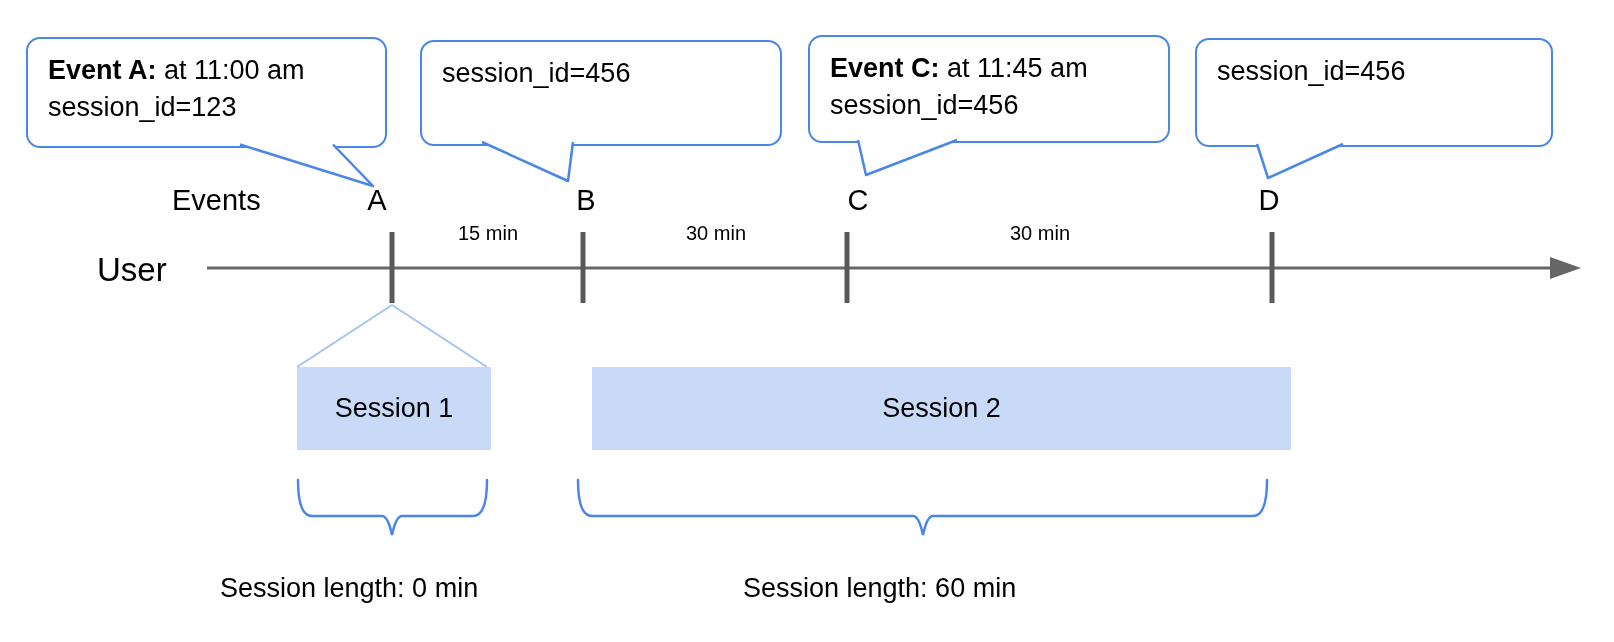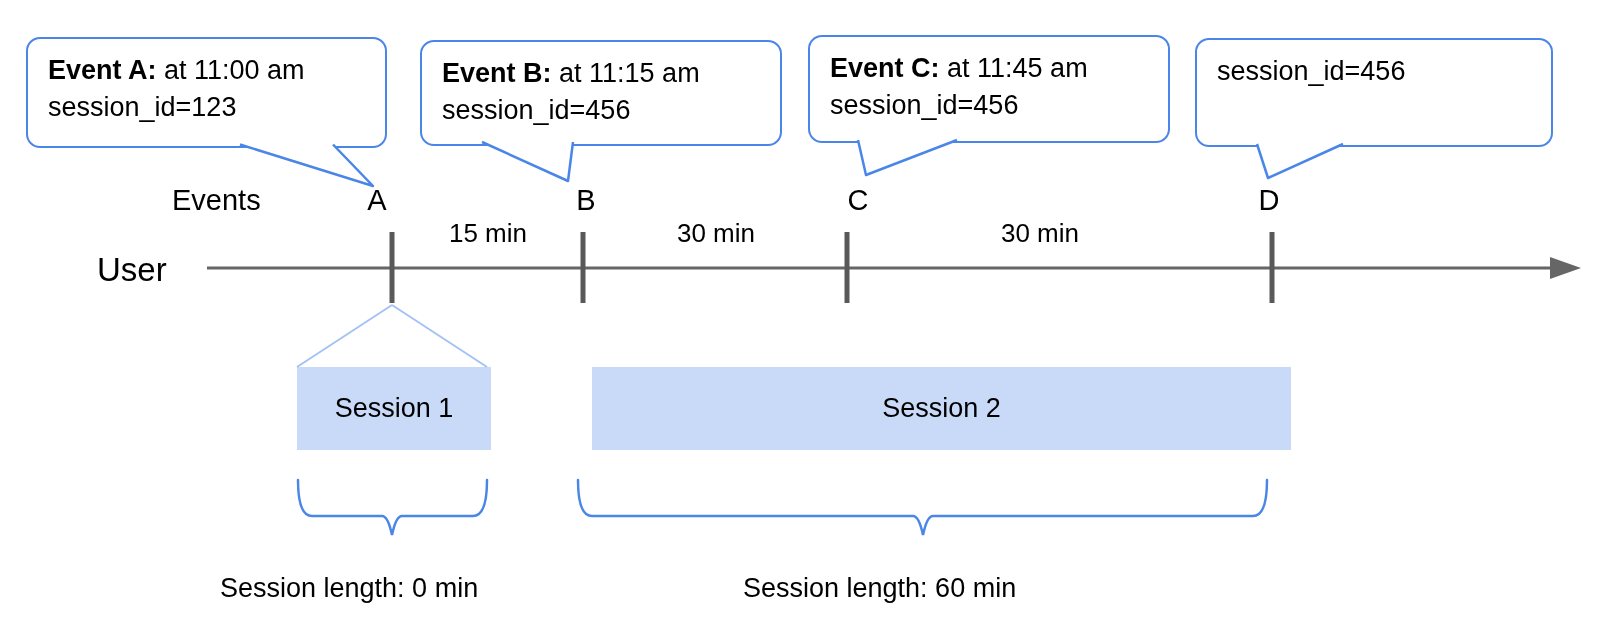--- a/index.html
+++ b/index.html
@@ -9,21 +9,21 @@
 
   
   .callout{position:absolute;box-sizing:border-box;border:2.5px solid #4a86e8;
            border-radius:14px;background:#ffffff;padding:13px 20px;
            font-size:27px;line-height:37px;z-index:1;}
   .callout b{font-weight:bold;}
 
   
   .axis-label{position:absolute;font-size:29px;line-height:32px;white-space:nowrap;z-index:2;}
   .marker{position:absolute;font-size:29px;line-height:32px;transform:translateX(-50%);z-index:2;}
-  .interval{position:absolute;font-size:26px;line-height:26px;transform:translateX(-50%);
+  .interval{position:absolute;font-size:20px;line-height:26px;transform:translateX(-50%);
             white-space:nowrap;z-index:2;}
   .user-label{position:absolute;left:97px;top:252px;font-size:33px;line-height:36px;z-index:2;}
 
   
   .bar{position:absolute;background:#c9daf8;height:83px;top:367px;
        display:flex;align-items:center;justify-content:center;
        font-size:27px;z-index:1;}
   .bar-s1{left:297px;width:194px;}
   .bar-s2{left:592px;width:699px;}
 
@@ -38,21 +38,20 @@
 <body>
 
 <div class="canvas">
 
   <div class="callout" style="left:26px;top:37px;width:361px;height:111px;">
     <div><b>Event A:</b><span> at 11:00 am</span></div>
     <div>session_id=123</div>
   </div>
 
   <div class="callout" style="left:420px;top:40px;width:362px;height:106px;">
-    <div><b>Event B:</b><span> at 11:15 am</span></div>
     <div>session_id=456</div>
   </div>
 
   <div class="callout" style="left:808px;top:35px;width:362px;height:108px;">
     <div><b>Event C:</b><span> at 11:45 am</span></div>
     <div>session_id=456</div>
   </div>
 
   <div class="callout" style="left:1195px;top:38px;width:358px;height:109px;">
     <div>session_id=456</div>

